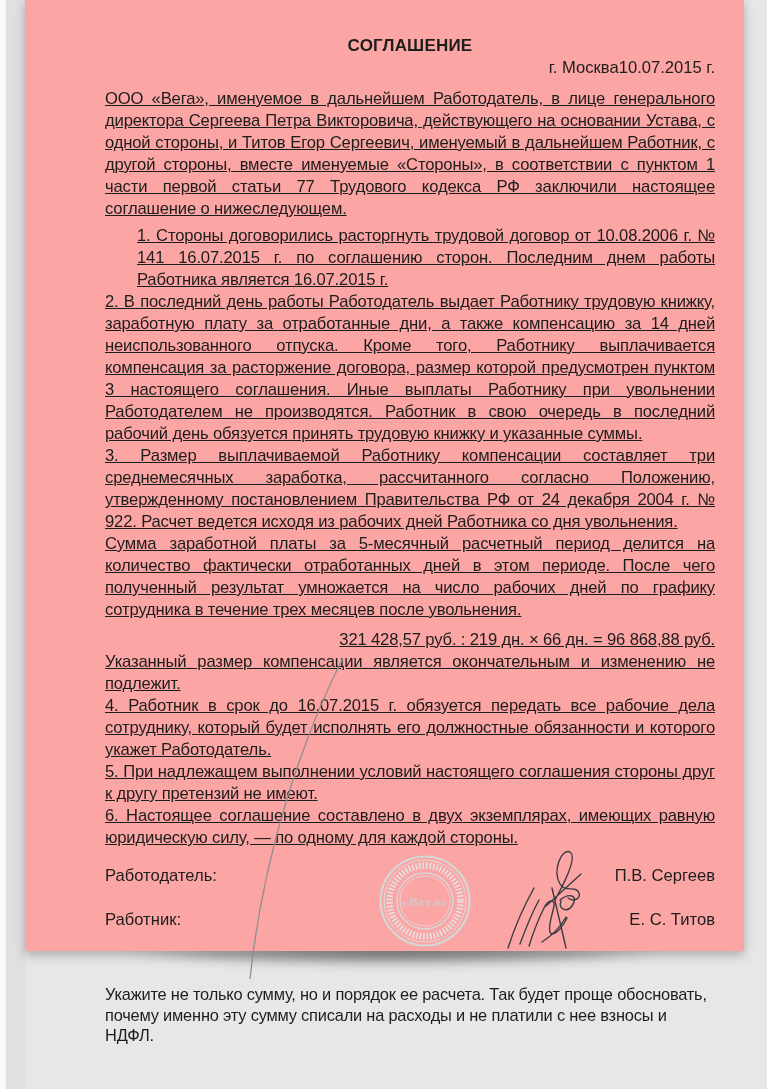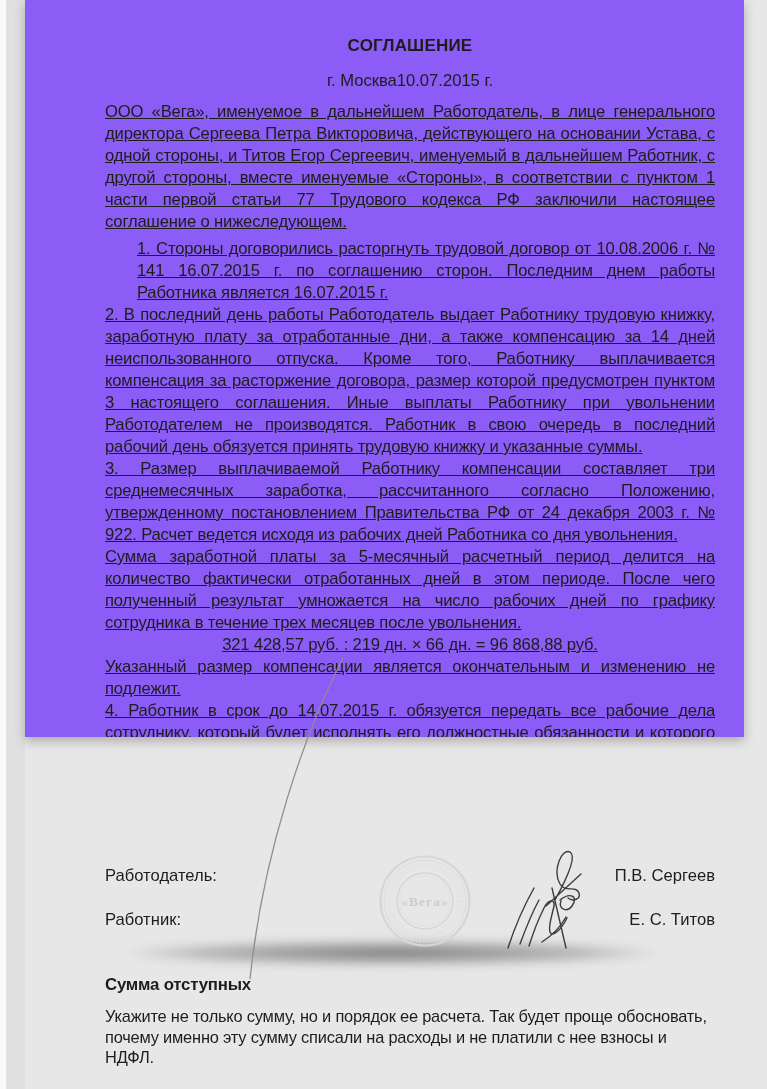--- a/index.html
+++ b/index.html
@@ -19,42 +19,42 @@
     background:#e1e0e0; z-index:0;
   }
   .shadow-band {
     position:absolute; left:42px; top:936px; width:700px; height:34px;
     border-radius:50%;
     background:radial-gradient(ellipse closest-side, rgba(62,60,60,.62), rgba(62,60,60,.28) 55%, rgba(62,60,60,0) 78%);
     filter:blur(5px);
     z-index:1;
   }
   .paper {
-    position:absolute; left:25px; top:0; width:719px; height:737px;
-    background:#8b5cf6; z-index:2;
+    position:absolute; left:25px; top:0; width:719px; height:951px;
+    background:#fca5a5; z-index:2;
     box-shadow:0 4px 10px rgba(60,58,58,.35);
   }
   .doc {
     position:absolute; inset:0;
     padding:34px 29px 0 80px;
     font-size:16.6px; line-height:22px;
     overflow:hidden;
   }
   .title { text-align:center; font-weight:bold; font-size:17px; line-height:23px; letter-spacing:.2px; }
-  .meta { display:flex; justify-content:center; margin-top:13px; }
+  .meta { display:flex; justify-content:flex-end; }
   .clauses { margin-top:9px; }
   .clauses p {
     text-align:justify;
     letter-spacing:-0.15px;
     hyphens:auto;
     text-decoration:underline;
     -webkit-hyphens:auto;
   }
   .clauses p:nth-child(2) { margin-top:5px;margin-left:32px; }
-  .clauses p.formula { text-align:center; hyphens:none; }
+  .clauses p.formula { text-align:right; hyphens:none;margin-top:8px; }
   .sig-row {
     position:absolute; left:80px; right:29px;
     display:flex; justify-content:space-between;
     font-size:16.6px; z-index:4;
   }
   .sig-row.r1 { top:866px;gap:41px; }
   .sig-row.r2 { top:910px; }
   .stamp { position:absolute; left:352px; top:853px; z-index:3; }
   .stamp text {
     font-family:"Liberation Serif", serif;
@@ -80,25 +80,25 @@
       <div>СОГЛАШЕНИЕ</div>
     </div>
     <div class="meta">
       <span>г. Москва</span>
       <span>10.07.2015 г.</span>
     </div>
     <div class="clauses">
         <p>ООО «Вега», именуемое в дальнейшем Работодатель, в лице генерального директора Сергеева Петра Викторовича, действующего на основании Устава, с одной стороны, и Титов Егор Сергеевич, именуемый в дальнейшем Работник, с другой стороны, вместе именуемые «Стороны», в соответствии с пунктом 1 части первой статьи 77 Трудового кодекса РФ заключили настоящее соглашение о нижеследующем.</p>
         <p>1. Стороны договорились расторгнуть трудовой договор от 10.08.2006 г. № 141 16.07.2015 г. по соглашению сторон. Последним днем работы Работника является 16.07.2015 г.</p>
         <p>2. В последний день работы Работодатель выдает Работнику трудовую книжку, заработную плату за отработанные дни, а также компенсацию за 14 дней неиспользованного отпуска. Кроме того, Работнику выплачивается компенсация за расторжение договора, размер которой предусмотрен пунктом 3 настоящего соглашения. Иные выплаты Работнику при увольнении Работодателем не производятся. Работник в свою очередь в последний рабочий день обязуется принять трудовую книжку и указанные суммы.</p>
-        <p>3. Размер выплачиваемой Работнику компенсации составляет три среднемесячных заработка, рассчитанного согласно Положению, утвержденному постановлением Правительства РФ от 24 декабря 2003 г. № 922. Расчет ведется исходя из рабочих дней Работника со дня увольнения.</p>
+        <p>3. Размер выплачиваемой Работнику компенсации составляет три среднемесячных заработка, рассчитанного согласно Положению, утвержденному постановлением Правительства РФ от 24 декабря 2004 г. № 922. Расчет ведется исходя из рабочих дней Работника со дня увольнения.</p>
         <p>Сумма заработной платы за 5-месячный расчетный период делится на количество фактически отработанных дней в этом периоде. После чего полученный результат умножается на число рабочих дней по графику сотрудника в течение трех месяцев после увольнения.</p>
         <p class="formula">321 428,57 руб. : 219 дн. × 66 дн. = 96 868,88 руб.</p>
         <p>Указанный размер компенсации является окончательным и изменению не подлежит.</p>
-        <p>4. Работник в срок до 14.07.2015 г. обязуется передать все рабочие дела сотруднику, который будет исполнять его должностные обязанности и которого укажет Работодатель.</p>
+        <p>4. Работник в срок до 16.07.2015 г. обязуется передать все рабочие дела сотруднику, который будет исполнять его должностные обязанности и которого укажет Работодатель.</p>
         <p>5. При надлежащем выполнении условий настоящего соглашения стороны друг к другу претензий не имеют.</p>
         <p>6. Настоящее соглашение составлено в двух экземплярах, имеющих равную юридическую силу, — по одному для каждой стороны.</p>
       </div>
   </div>
 
   <svg class="stamp" width="96" height="96" viewBox="0 0 96 96">
     <circle cx="48" cy="48" r="44.5" fill="none" stroke="#d6d6d6" stroke-width="2.2"></circle>
     <circle cx="48" cy="48" r="41" fill="none" stroke="#dcdcdc" stroke-width="1"></circle>
     <circle cx="48" cy="48" r="35.5" fill="none" stroke="#e3e3e3" stroke-width="6.5" stroke-dasharray="1.6 1.9"></circle>
     <circle cx="48" cy="48" r="28" fill="none" stroke="#d6d6d6" stroke-width="1.5"></circle>
@@ -124,15 +124,14 @@
     <span>Работник:</span>
     <span>Е. С. Титов</span>
   </div>
 </div>
 
 <svg class="callout" width="767" height="1089" viewBox="0 0 767 1089">
   <path d="M343 658 C305 732 263 852 250 979" fill="none" stroke="#8f8f8f" stroke-width="1.3"></path>
 </svg>
 
 <div class="annotation">
-  <div class="ann-h">Сумма отступных</div>
   <p class="ann-p">Укажите не только сумму, но и порядок ее расчета. Так будет проще обосновать, почему именно эту сумму списали на расходы и не платили с нее взносы и НДФЛ.</p>
 </div>
 
 </body></html>

